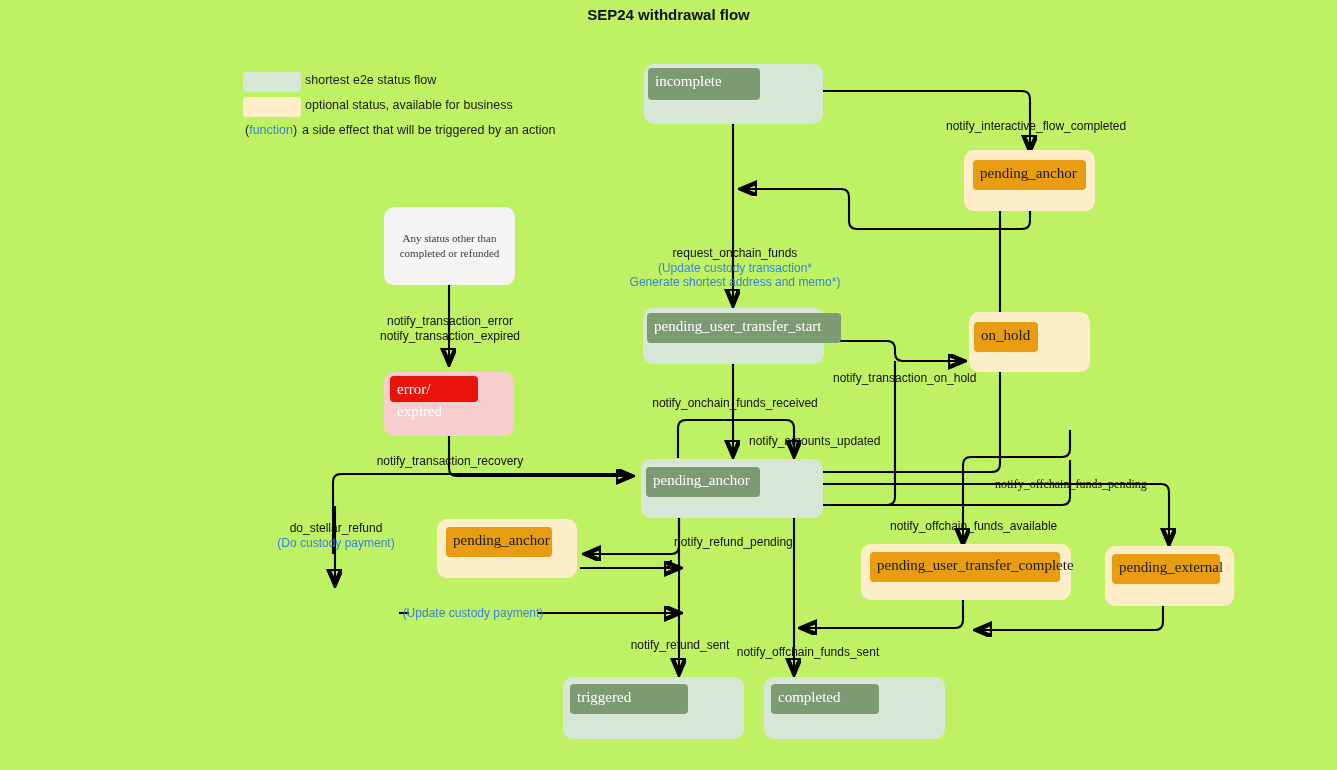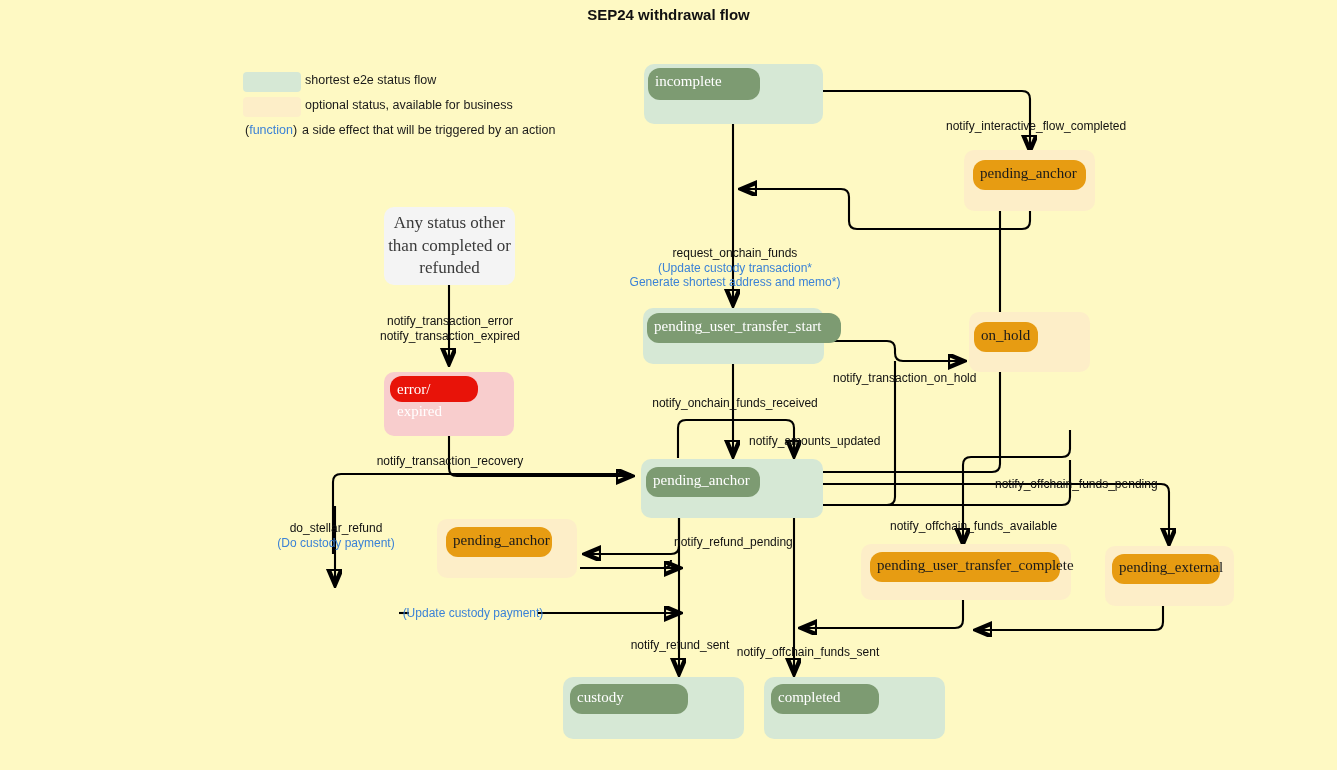--- a/index.html
+++ b/index.html
@@ -9,21 +9,21 @@
     background: #ffffff;
   }
   body {
     font-family: "Liberation Sans", sans-serif;
     -webkit-font-smoothing: antialiased;
   }
   #canvas {
     position: relative;
     width: 1337px;
     height: 770px;
-    background: #fef9c3;
+    background: #bef264;
     overflow: hidden;
   }
   
   #diagram-title {
     position: absolute;
     left: 0; right: 0;
     top: 6px;
     text-align: center;
     font-size: 15px;
     font-weight: bold;
@@ -62,41 +62,41 @@
     white-space: nowrap;
   }
   .fn-blue { color: #3b82d6; }
   
   .node-outer {
     position: absolute;
     border-radius: 10px;
   }
   .node-inner {
     position: absolute;
-    border-radius: 12px;
+    border-radius: 4px;
     display: block;
     white-space: nowrap;
     overflow: visible;
     font-family: "Liberation Serif", serif;
     font-size: 15px;
     line-height: 1.2;
     padding: 4px 7px;
   }
   .node-inner.light-text { color: #ffffff; }
   .node-inner.dark-text  { color: #1a1a1a; }
   .plain-node {
     position: absolute;
     border-radius: 10px;
     background: #f4f4f4;
     display: flex;
     align-items: center;
     justify-content: flex-start;
     text-align: center;
     font-family: "Liberation Serif", serif;
-    font-size: 17px;
+    font-size: 11px;
     line-height: 1.35;
     color: #3a3a3a;
   }
   
   .edge-label {
     position: absolute;
     font-size: 12px;
     color: #111111;
     white-space: nowrap;
     font-family: "Liberation Sans", sans-serif;
@@ -223,21 +223,21 @@
 
   <div class="node-outer" style="left:861px; top:544px; width:210px; height:56px; background:#fdeec8;">
     <div class="node-inner dark-text" style="left:9px; top:8px; width:190px; height:30px; background:#e79c12;">pending_user_transfer_complete</div>
   </div>
 
   <div class="node-outer" style="left:1105px; top:546px; width:129px; height:60px; background:#fdeec8;">
     <div class="node-inner dark-text" style="left:7px; top:8px; width:108px; height:30px; background:#e79c12;">pending_external</div>
   </div>
 
   <div class="node-outer" style="left:563px; top:677px; width:181px; height:62px; background:#d6e8d5;">
-    <div class="node-inner light-text" style="left:7px; top:7px; width:118px; height:30px; background:#7d9b72;">custody</div>
+    <div class="node-inner light-text" style="left:7px; top:7px; width:118px; height:30px; background:#7d9b72;">triggered</div>
   </div>
 
   <div class="node-outer" style="left:764px; top:677px; width:181px; height:62px; background:#d6e8d5;">
     <div class="node-inner light-text" style="left:7px; top:7px; width:108px; height:30px; background:#7d9b72;">completed</div>
   </div>
 
   <div class="edge-label" style="left:946px; top:119px;">notify_interactive_flow_completed</div>
 
   <div class="edge-label center" style="left:735px; top:246px;">
     <div>request_onchain_funds</div>
@@ -251,21 +251,21 @@
   </div>
 
   <div class="edge-label center" style="left:450px; top:454px;">notify_transaction_recovery</div>
 
   <div class="edge-label center" style="left:735px; top:396px;">notify_onchain_funds_received</div>
 
   <div class="edge-label" style="left:749px; top:434px;">notify_amounts_updated</div>
 
   <div class="edge-label" style="left:833px; top:371px;">notify_transaction_on_hold</div>
 
-  <div class="edge-label" style="left:995px; top:477px;">notify_offchain_funds_pending</div>
+  <div class="edge-label" style="left:995px; top:477px;font-family:Liberation Serif, serif;">notify_offchain_funds_pending</div>
 
   <div class="edge-label" style="left:890px; top:519px;">notify_offchain_funds_available</div>
 
   <div class="edge-label" style="left:674px; top:535px;">notify_refund_pending</div>
 
   <div class="edge-label center" style="left:680px; top:638px;">notify_refund_sent</div>
 
   <div class="edge-label center" style="left:808px; top:645px;">notify_offchain_funds_sent</div>
 
   <div class="edge-label center" style="left:336px; top:521px;">

